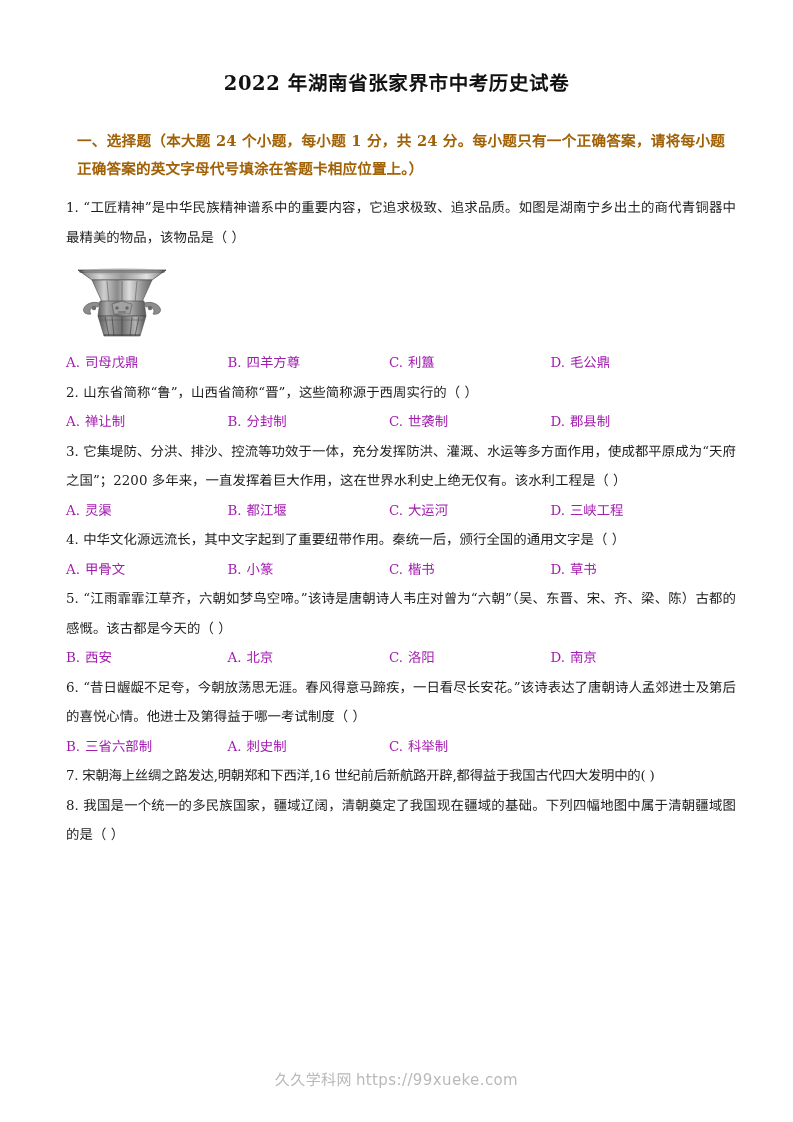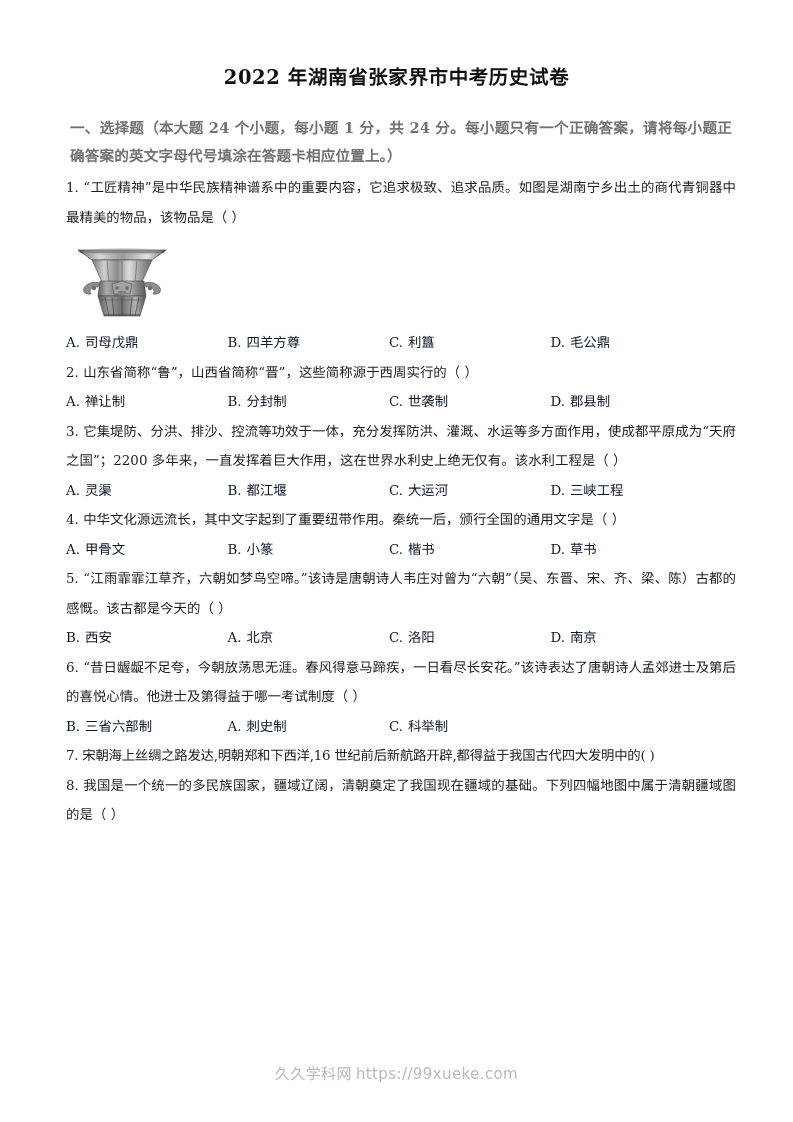--- a/index.html
+++ b/index.html
@@ -21,35 +21,35 @@
     width: 793px;
     height: 1122px;
     box-sizing: border-box;
     padding: 0;
   }
   .doc-title {
     text-align: center;
     font-size: 19.5px;
     font-weight: bold;
     letter-spacing: 0.6px;
-    margin: 0;
+    margin: 6px;
     padding-top: 61px;
     color: #111111;
     font-family: "DejaVu Serif", "Liberation Serif", serif;
   }
   .section-head {
-    margin: 4px;
+    margin: 11px;
     padding: 20px 57px 0 66px;
     font-size: 14.6px;
     font-weight: bold;
     line-height: 27.5px;
     letter-spacing: 0.15px;
     text-align: justify;
     text-justify: inter-ideograph;
-    color: #737373;
+    color: #a16207;
   }
   .qblock {
     padding: 0 57px 0 66px;
   }
   .qtext {
     font-size: 13.4px;
     line-height: 29.5px;
     text-align: justify;
     text-justify: inter-ideograph;
     letter-spacing: 0.05px;
@@ -58,21 +58,21 @@
   }
   .qtext.tight {
     letter-spacing: -0.25px;
   }
   .options {
     display: flex;
     width: 100%;
     font-size: 13.4px;
     line-height: 29.5px;
     margin: 0;
-    color: #0f172a;
+    color: #a21caf;
   }
   .opt {
     flex: 0 0 24.1%;
     white-space: nowrap;
   }
   .opt .lbl {
     display: inline-block;
     margin-right: 5px;
   }
   .figure-wrap {

